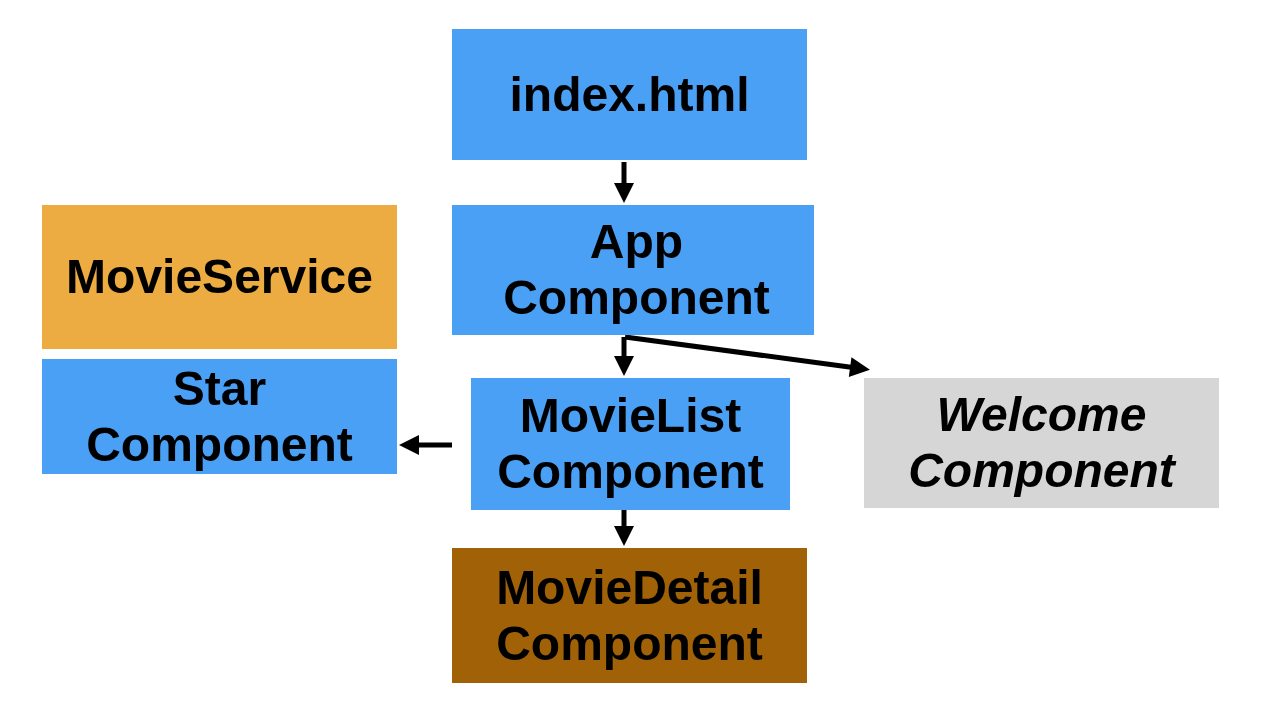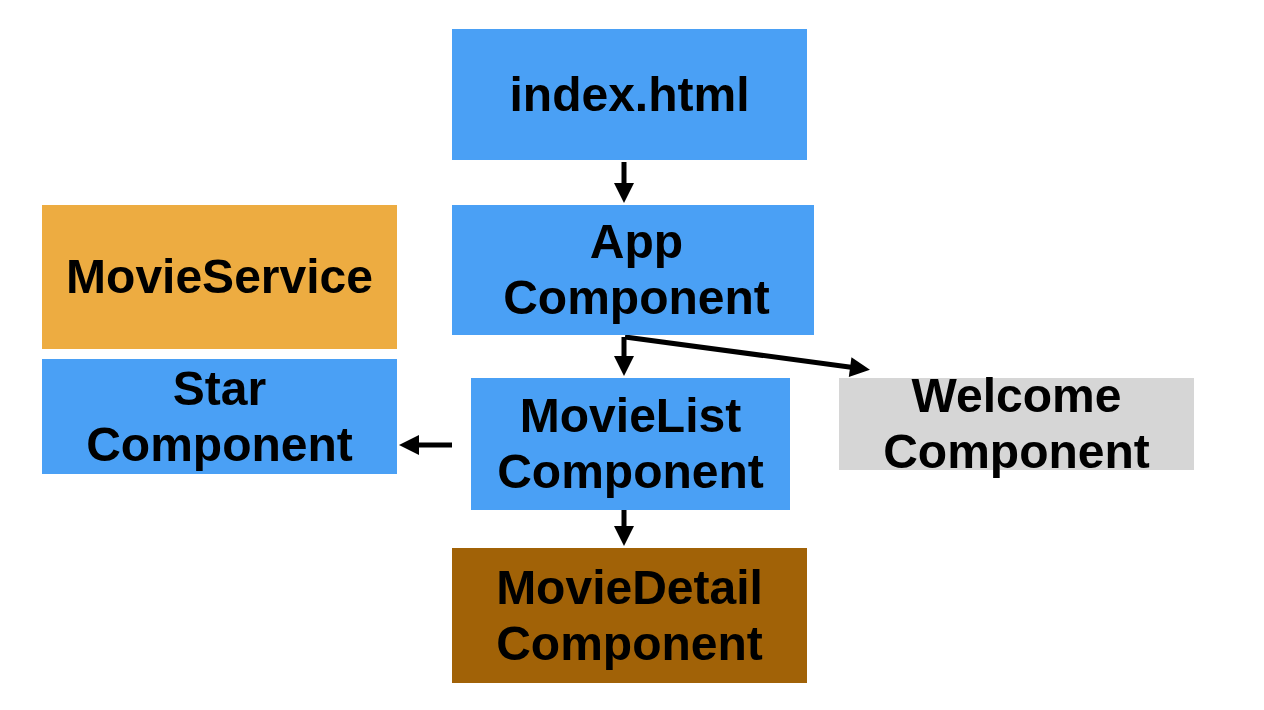--- a/index.html
+++ b/index.html
@@ -36,21 +36,21 @@
   .node .label {
     white-space: pre-line;
     line-height: 1.16;
   }
   
   .n-index       { left: 452px; top: 29px;  width: 355px; height: 131px; }
   .n-service     { left: 42px;  top: 205px; width: 355px; height: 144px; }
   .n-app         { left: 452px; top: 205px; width: 355px; height: 130px; padding-left: 7px; }
   .n-star        { left: 42px;  top: 359px; width: 355px; height: 115px; }
   .n-movielist   { left: 471px; top: 378px; width: 319px; height: 132px; }
-  .n-welcome     { left: 839px; top: 378px; width: 355px; height: 92px; }
+  .n-welcome     { left: 864px; top: 378px; width: 355px; height: 130px; font-style: italic; }
   .n-moviedetail { left: 452px; top: 548px; width: 355px; height: 135px; }
 </style>
 </head>
 <body>
 
 <div class="canvas">
 
   <svg class="arrow-layer" width="1264" height="710" viewBox="0 0 1264 710" xmlns="http://www.w3.org/2000/svg">
     <defs>
       <marker id="ah" viewBox="0 0 10 10" refX="7" refY="5" markerWidth="4.5" markerHeight="4" orient="auto-start-reverse">

